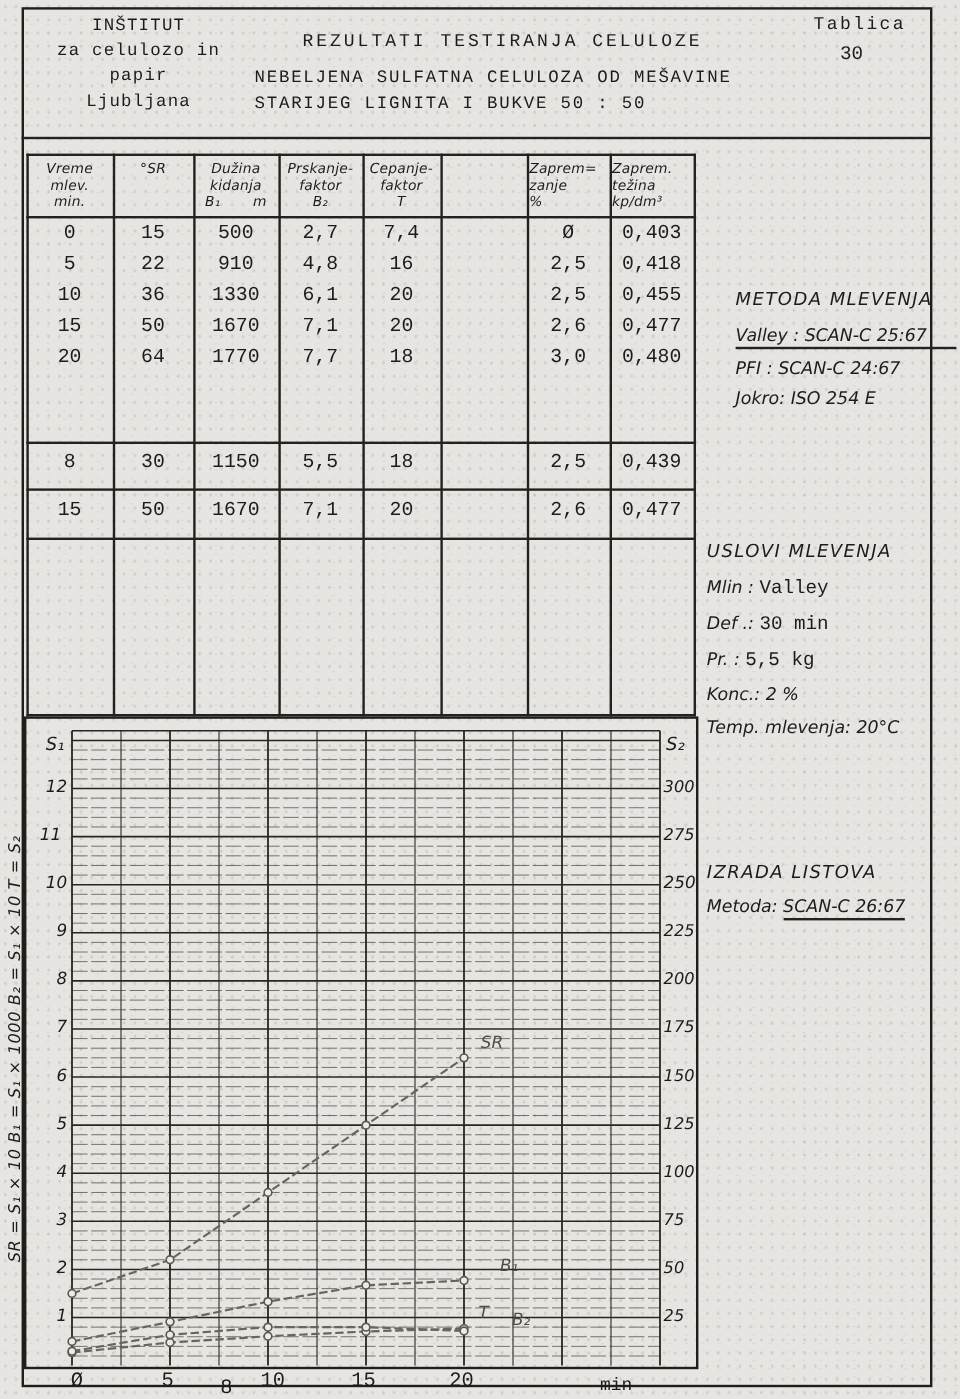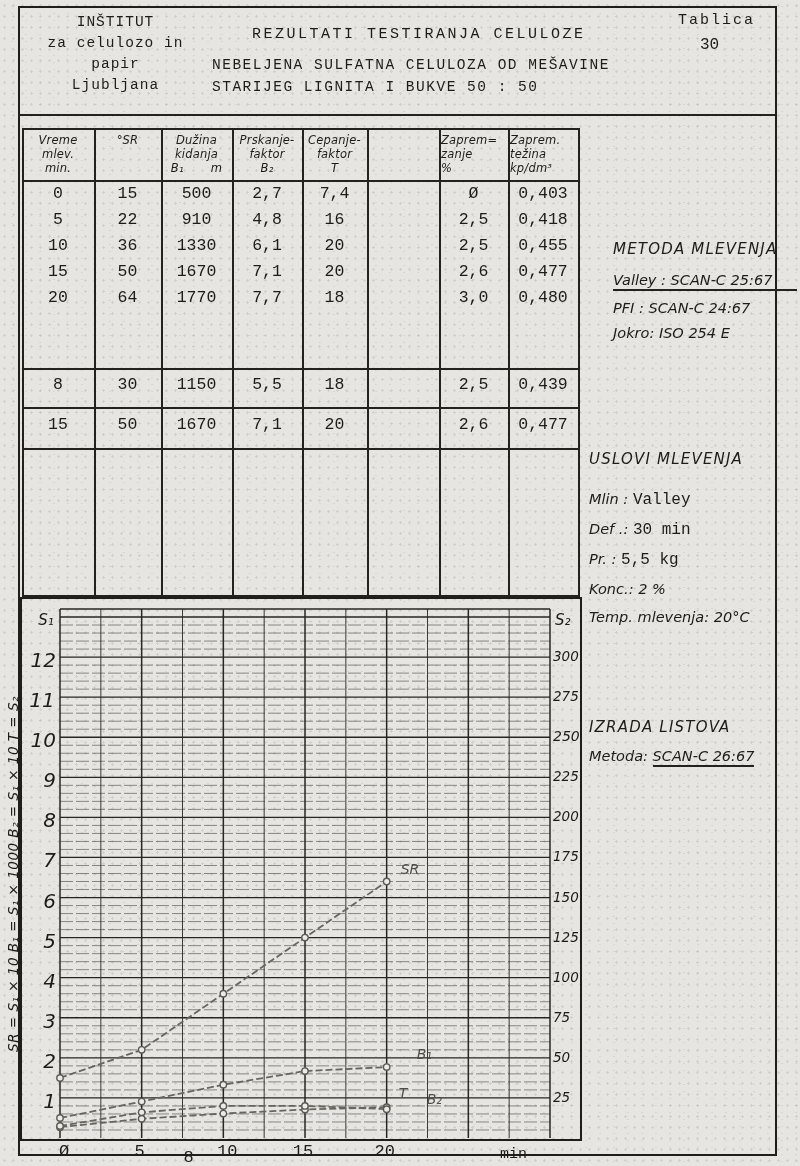--- a/index.html
+++ b/index.html
@@ -27,21 +27,21 @@
   #dtable{position:absolute;left:22px;top:128px;width:557px;height:469px;}
   .th-cell{position:absolute;font-size:11.5px;line-height:14px;text-align:center;letter-spacing:.2px;white-space:pre;}
   .td-cell{position:absolute;font-size:16.5px;text-align:center;white-space:pre;}
   
   .note-title{font-size:15px;letter-spacing:1.2px;white-space:nowrap;}
   .note-line{white-space:nowrap;font-size:14.5px;}
   .note-line .val-mono{font-family:"Liberation Mono","DejaVu Sans Mono",monospace;font-style:normal;font-size:16px;}
   .u{border-bottom:2px solid #22221f;padding-bottom:1px;}
   
   #chartbox{position:absolute;left:20px;top:597px;width:562px;height:544px;border:2px solid #1e1e1b;box-sizing:border-box;}
-  .axis-num{position:absolute;font-size:20px;font-style:italic;font-family:"DejaVu Sans",sans-serif;}
+  .axis-num{position:absolute;font-size:14px;font-style:italic;font-family:"DejaVu Sans",sans-serif;}
   .xtick{position:absolute;font-size:17px;text-align:center;width:30px;}
 </style>
 </head>
 <body>
 
 <div class="page">
   <div class="frame"></div>
   <div class="hline" style="left:18px;top:114px;width:757px;"></div>
 
   <div class="abs mono inst" style="left:28px;top:12px;width:175px;">
@@ -132,21 +132,21 @@
       <div class="td-cell mono" style="left: 486px; top: 287px; width: 70px;">0,477</div>
     </div>
 
   <div class="abs" id="note-metoda" style="left:589px;top:240px;width:184px;margin-left:24px;">
       <div class="note-title hand" style="margin-bottom: 14px;">METODA MLEVENJA</div>
       <div class="note-line hand u" style="margin-bottom: 9px;"><span>Valley : </span><span>SCAN-C 25:67</span></div>
       <div class="note-line hand" style="margin-bottom: 9px;"><span>PFI   : </span><span>SCAN-C 24:67</span></div>
       <div class="note-line hand" style="margin-bottom: 9px;"><span>Jokro: </span><span>ISO 254 E</span></div>
     </div>
   <div class="abs" id="note-uslovi" style="left:589px;top:450px;width:184px;">
-      <div class="note-title hand" style="margin-bottom: 23px;">USLOVI MLEVENJA</div>
+      <div class="note-title hand" style="margin-bottom: 13px;">USLOVI MLEVENJA</div>
       <div class="note-line hand" style="margin-bottom: 12px;"><span>Mlin : </span><span class="val-mono">Valley</span></div>
       <div class="note-line hand" style="margin-bottom: 12px;"><span>Def .: </span><span class="val-mono">30 min</span></div>
       <div class="note-line hand" style="margin-bottom: 12px;"><span>Pr. : </span><span class="val-mono">5,5 kg</span></div>
       <div class="note-line hand" style="margin-bottom: 12px;"><span>Konc.: </span><span>2 %</span></div>
       <div class="note-line hand" style="margin-bottom: 12px;"><span>Temp. mlevenja: </span><span>20°C</span></div>
     </div>
   <div class="abs" id="note-izrada" style="left:589px;top:718px;width:184px;">
       <div class="note-title hand" style="margin-bottom: 12px;">IZRADA LISTOVA</div>
       <div class="note-line hand" style="margin-bottom: 8px;"><span>Metoda: </span><span class="u">SCAN-C 26:67</span></div>
     </div>

